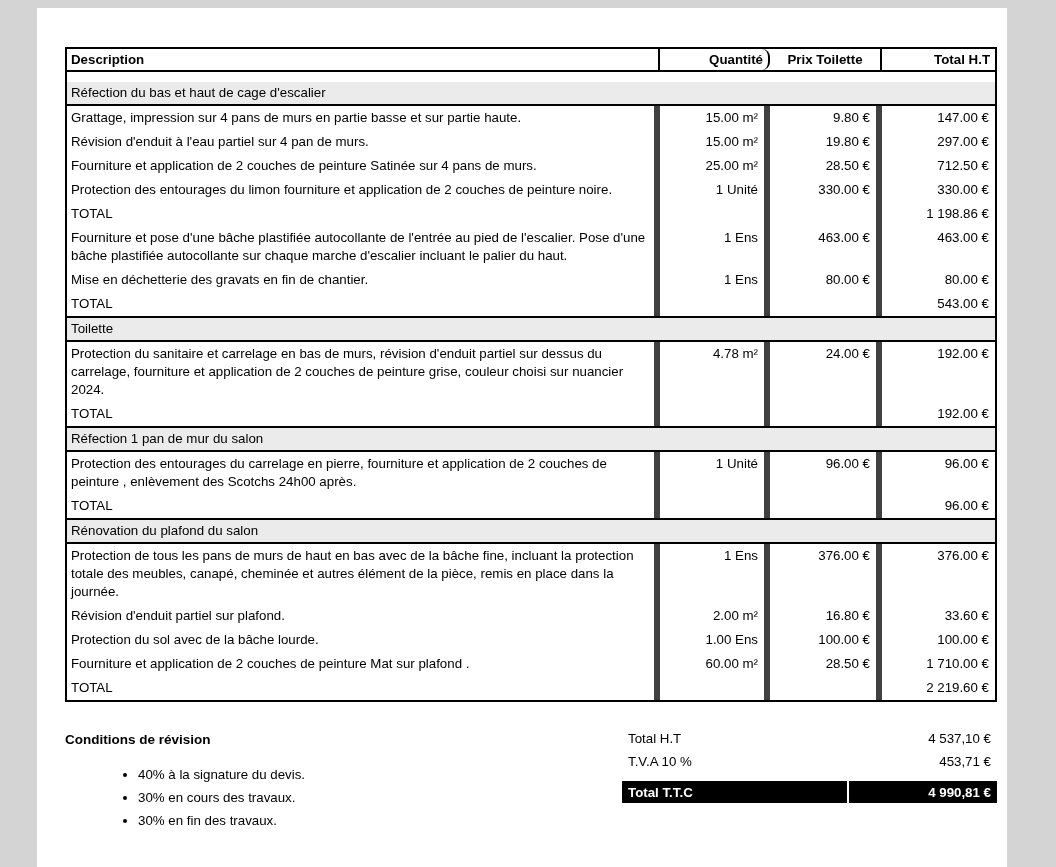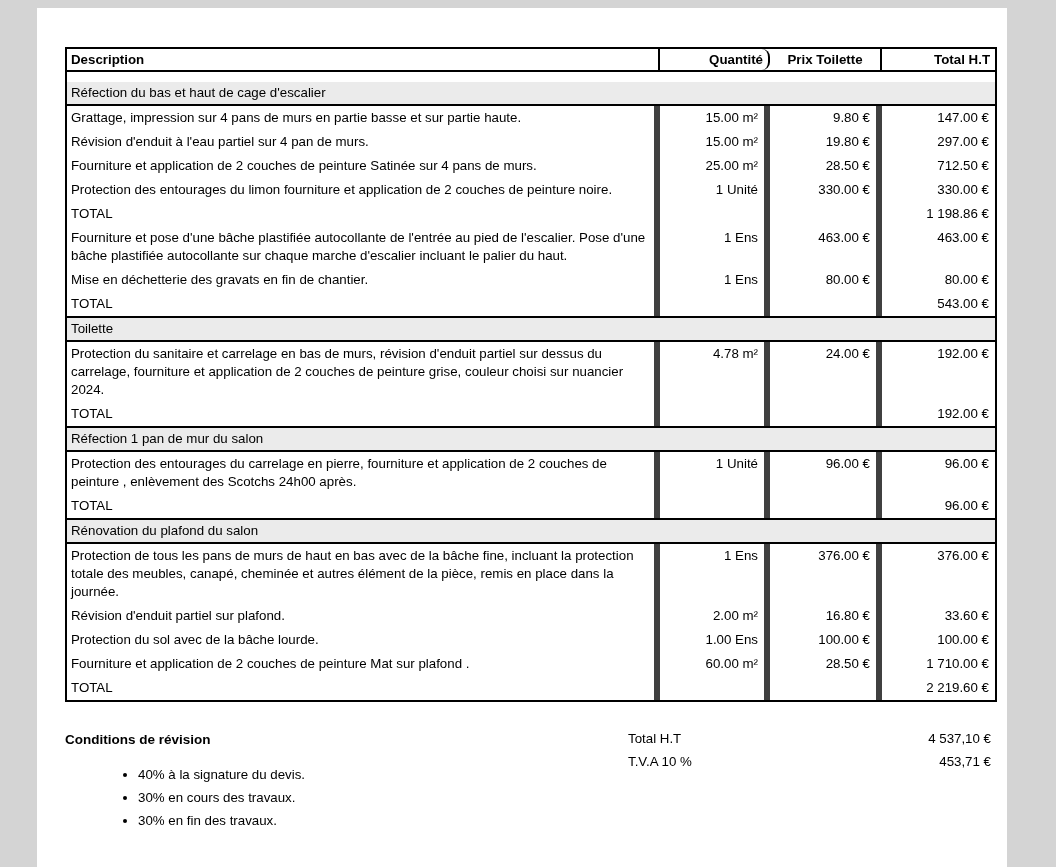--- a/index.html
+++ b/index.html
@@ -180,16 +180,21 @@
       <div id="tot-rows">
           <div class="tot-row">
             <div class="tot-label">Total H.T</div>
             <div class="tot-value">4 537,10 €</div>
           </div>
           <div class="tot-row">
             <div class="tot-label">T.V.A 10 %</div>
             <div class="tot-value">453,71 €</div>
           </div>
         </div>
+      <div class="grand-bar">
+        <div class="g-label">Total T.T.C</div>
+        <div class="g-gap"></div>
+        <div class="g-value">4 990,81 €</div>
+      </div>
     </div>
   </div>
 
 </div>
 
 </body></html>

